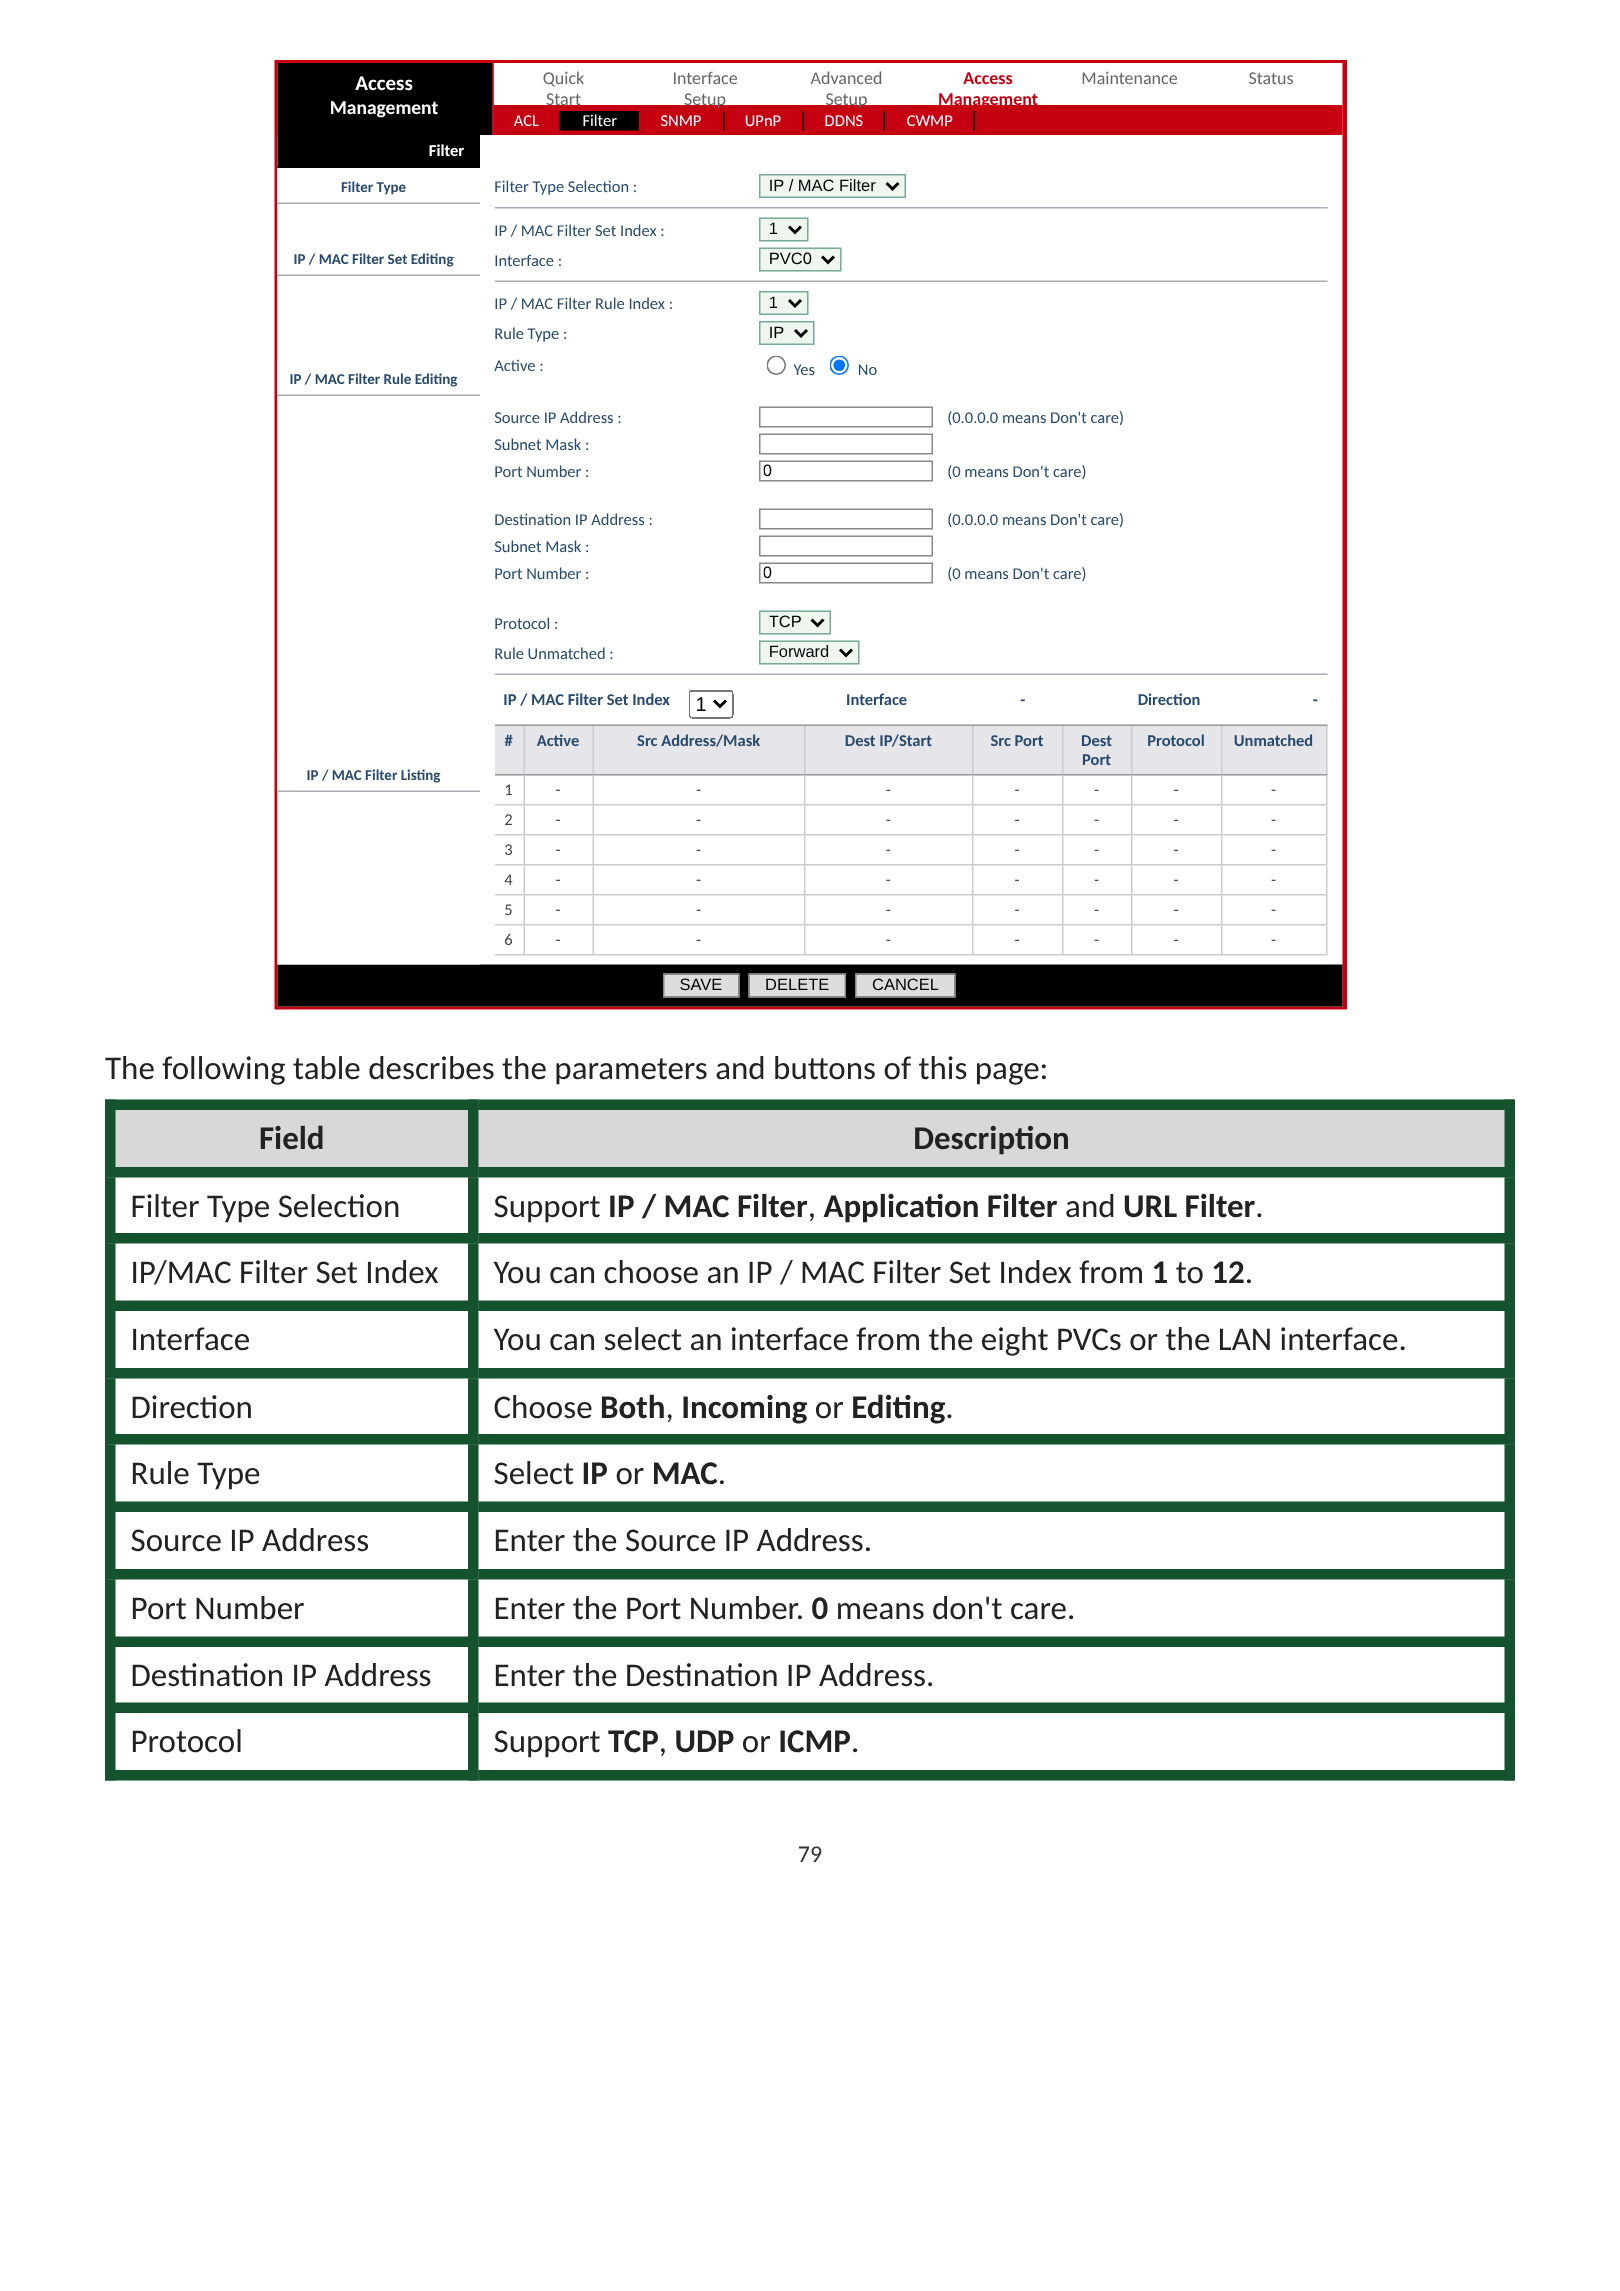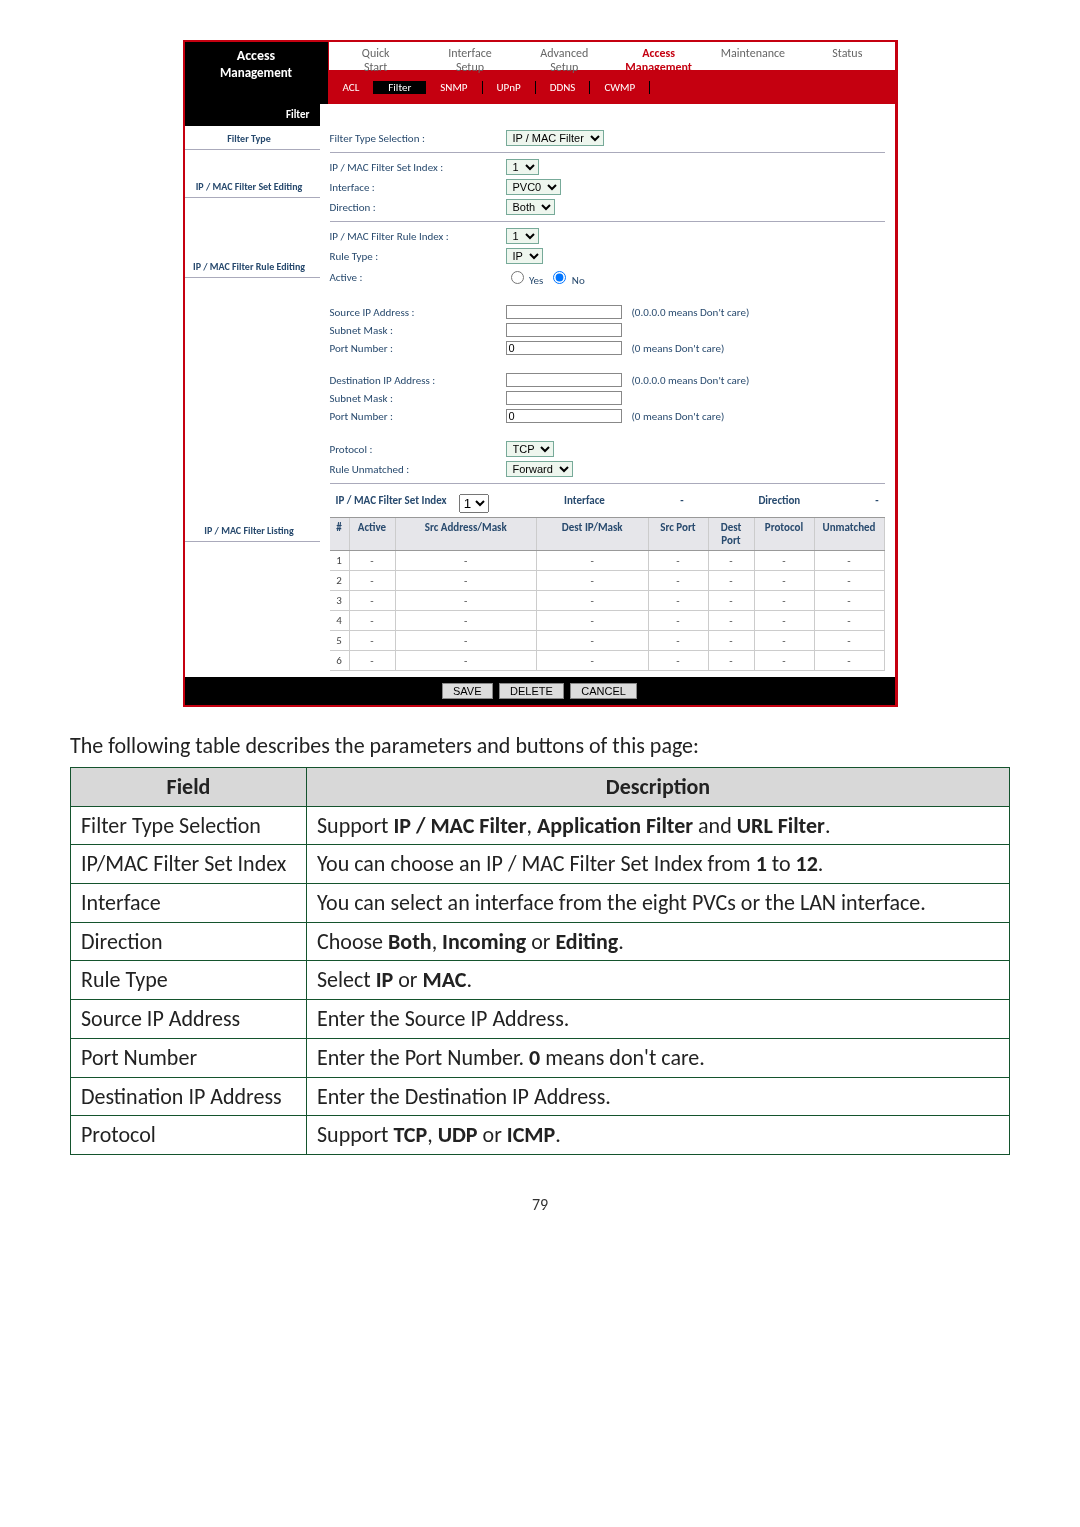--- a/index.html
+++ b/index.html
@@ -7,21 +7,21 @@
   
   .shot { width:710px; margin:0 auto 25px auto; border:2px solid #c50010; border-right-width:3px; background:#fff; font-size:11px; color:#444; }
   .toprow { display:flex; }
   .brandcell { flex:0 0 135px; background:#000; color:#fff; text-align:center; padding:6px 4px 0 4px; line-height:1.2; border-right:1px solid #c50010; }
   .brandcell .l1 { font-weight:700; font-size:14px; }
   .brandcell .l2 { font-weight:700; font-size:13px; }
   .navcell { flex:1; }
   .mainnav { display:flex; height:28px; }
   .mainnav div { flex:1; text-align:center; font-size:12px; color:#666; padding:4px 0 0 0; line-height:1.2; }
   .mainnav div.active { color:#c50010; font-weight:700; }
-  .subnav { display:flex; background:#c50010; color:#fff; height:34px; align-items:center; }
+  .subnav { display:flex; background:#c50010; color:#fff; height:20px; align-items:center; }
   .subnav div { padding:0 14px; font-size:11px; border-right:1px solid #000; }
   .subnav div.active { background:#000; }
   .body { display:flex; }
   .side { flex:0 0 135px; background:#fff; }
   .sideh { background:#000; color:#fff; border-bottom:1px solid #000; font-weight:700; text-align:right; padding:4px 10px 4px 0; font-size:11px; }
   .sidet { background:#fff; color:#284a6e; font-weight:700; text-align:center; padding:6px 6px 4px 0; font-size:10px; border-bottom:1px solid #aab; }
   .main { flex:1; padding:2px 10px 6px 10px; }
   .formrow { display:flex; align-items:center; margin:4px 0; font-size:11px; color:#284a6e; }
   .formrow .lbl { flex:0 0 170px; text-align:left; padding-right:6px; }
   .formrow .val select, .formrow .val input[type=text] { font-size:11px; border:1px solid #7a9; background:#eef6ee; padding:0 2px; }
@@ -32,21 +32,21 @@
   .listhdr span, .listrow span { padding:3px 4px; border-right:1px solid #ccc; text-align:center; box-sizing:border-box; }
   .listrow { display:flex; border-bottom:1px solid #ccc; color:#444; }
   .c-n{flex:0 0 20px;} .c-a{flex:0 0 46px;} .c-s{flex:1 1 130px;} .c-d{flex:1 1 100px;} .c-sp{flex:0 0 60px;} .c-dp{flex:0 0 46px;} .c-pr{flex:0 0 60px;} .c-u{flex:0 0 70px;}
   .listtitle { display:flex; font-weight:700; color:#284a6e; padding:4px 0; }
   .listtitle span { padding:0 6px; }
   .footer { background:#000; color:#fff; text-align:center; padding:6px 0; }
   .footer button { font-size:11px; border:1px solid #888; background:#ddd; padding:1px 10px; margin:0 2px; }
   
   .caption { font-size:22px; margin:10px 0 8px 0; }
   table.doc { width:100%; border-collapse:collapse; }
-  table.doc th, table.doc td { border:1px solid #14532d; padding:4px 10px; vertical-align:top; font-size:22px; line-height:1.35; }
+  table.doc th, table.doc td { border:7px solid #14532d; padding:4px 10px; vertical-align:top; font-size:22px; line-height:1.35; }
   table.doc th { background:#d8d8d8; text-align:center; font-weight:700; }
   table.doc td:first-child { width:215px; }
   .b { font-weight:700; }
   .pagenum { text-align:center; font-size:16px; color:#333; margin-top:40px; }
 </style>
 </head>
 <body>
 <div class="page">
 
 <div class="shot">
@@ -96,24 +96,20 @@
       <div class="sechr"></div>
 
       <div class="formrow">
         <span class="lbl">IP / MAC Filter Set Index :</span>
         <span class="val"><select><option>1</option></select></span>
       </div>
       <div class="formrow">
         <span class="lbl">Interface :</span>
         <span class="val"><select><option>PVC0</option></select></span>
       </div>
-      <div class="formrow">
-        <span class="lbl">Direction :</span>
-        <span class="val"><select><option>Both</option></select></span>
-      </div>
       <div class="sechr"></div>
 
       <div class="formrow">
         <span class="lbl">IP / MAC Filter Rule Index :</span>
         <span class="val"><select><option>1</option></select></span>
       </div>
       <div class="formrow">
         <span class="lbl">Rule Type :</span>
         <span class="val"><select><option>IP</option></select></span>
       </div>
@@ -174,21 +170,21 @@
         <span style="flex:1;text-align:center">Interface</span>
         <span>-</span>
         <span style="flex:1;text-align:center">Direction</span>
         <span>-</span>
       </div>
 
       <div class="listhdr">
         <span class="c-n">#</span>
         <span class="c-a">Active</span>
         <span class="c-s">Src Address/Mask</span>
-        <span class="c-d">Dest IP/Mask</span>
+        <span class="c-d">Dest IP/Start</span>
         <span class="c-sp">Src Port</span>
         <span class="c-dp">Dest
 Port</span>
         <span class="c-pr">Protocol</span>
         <span class="c-u">Unmatched</span>
       </div>
       <div id="listing-rows">
             <div class="listrow">
               <span class="c-n">1</span>
               <span class="c-a">-</span>

